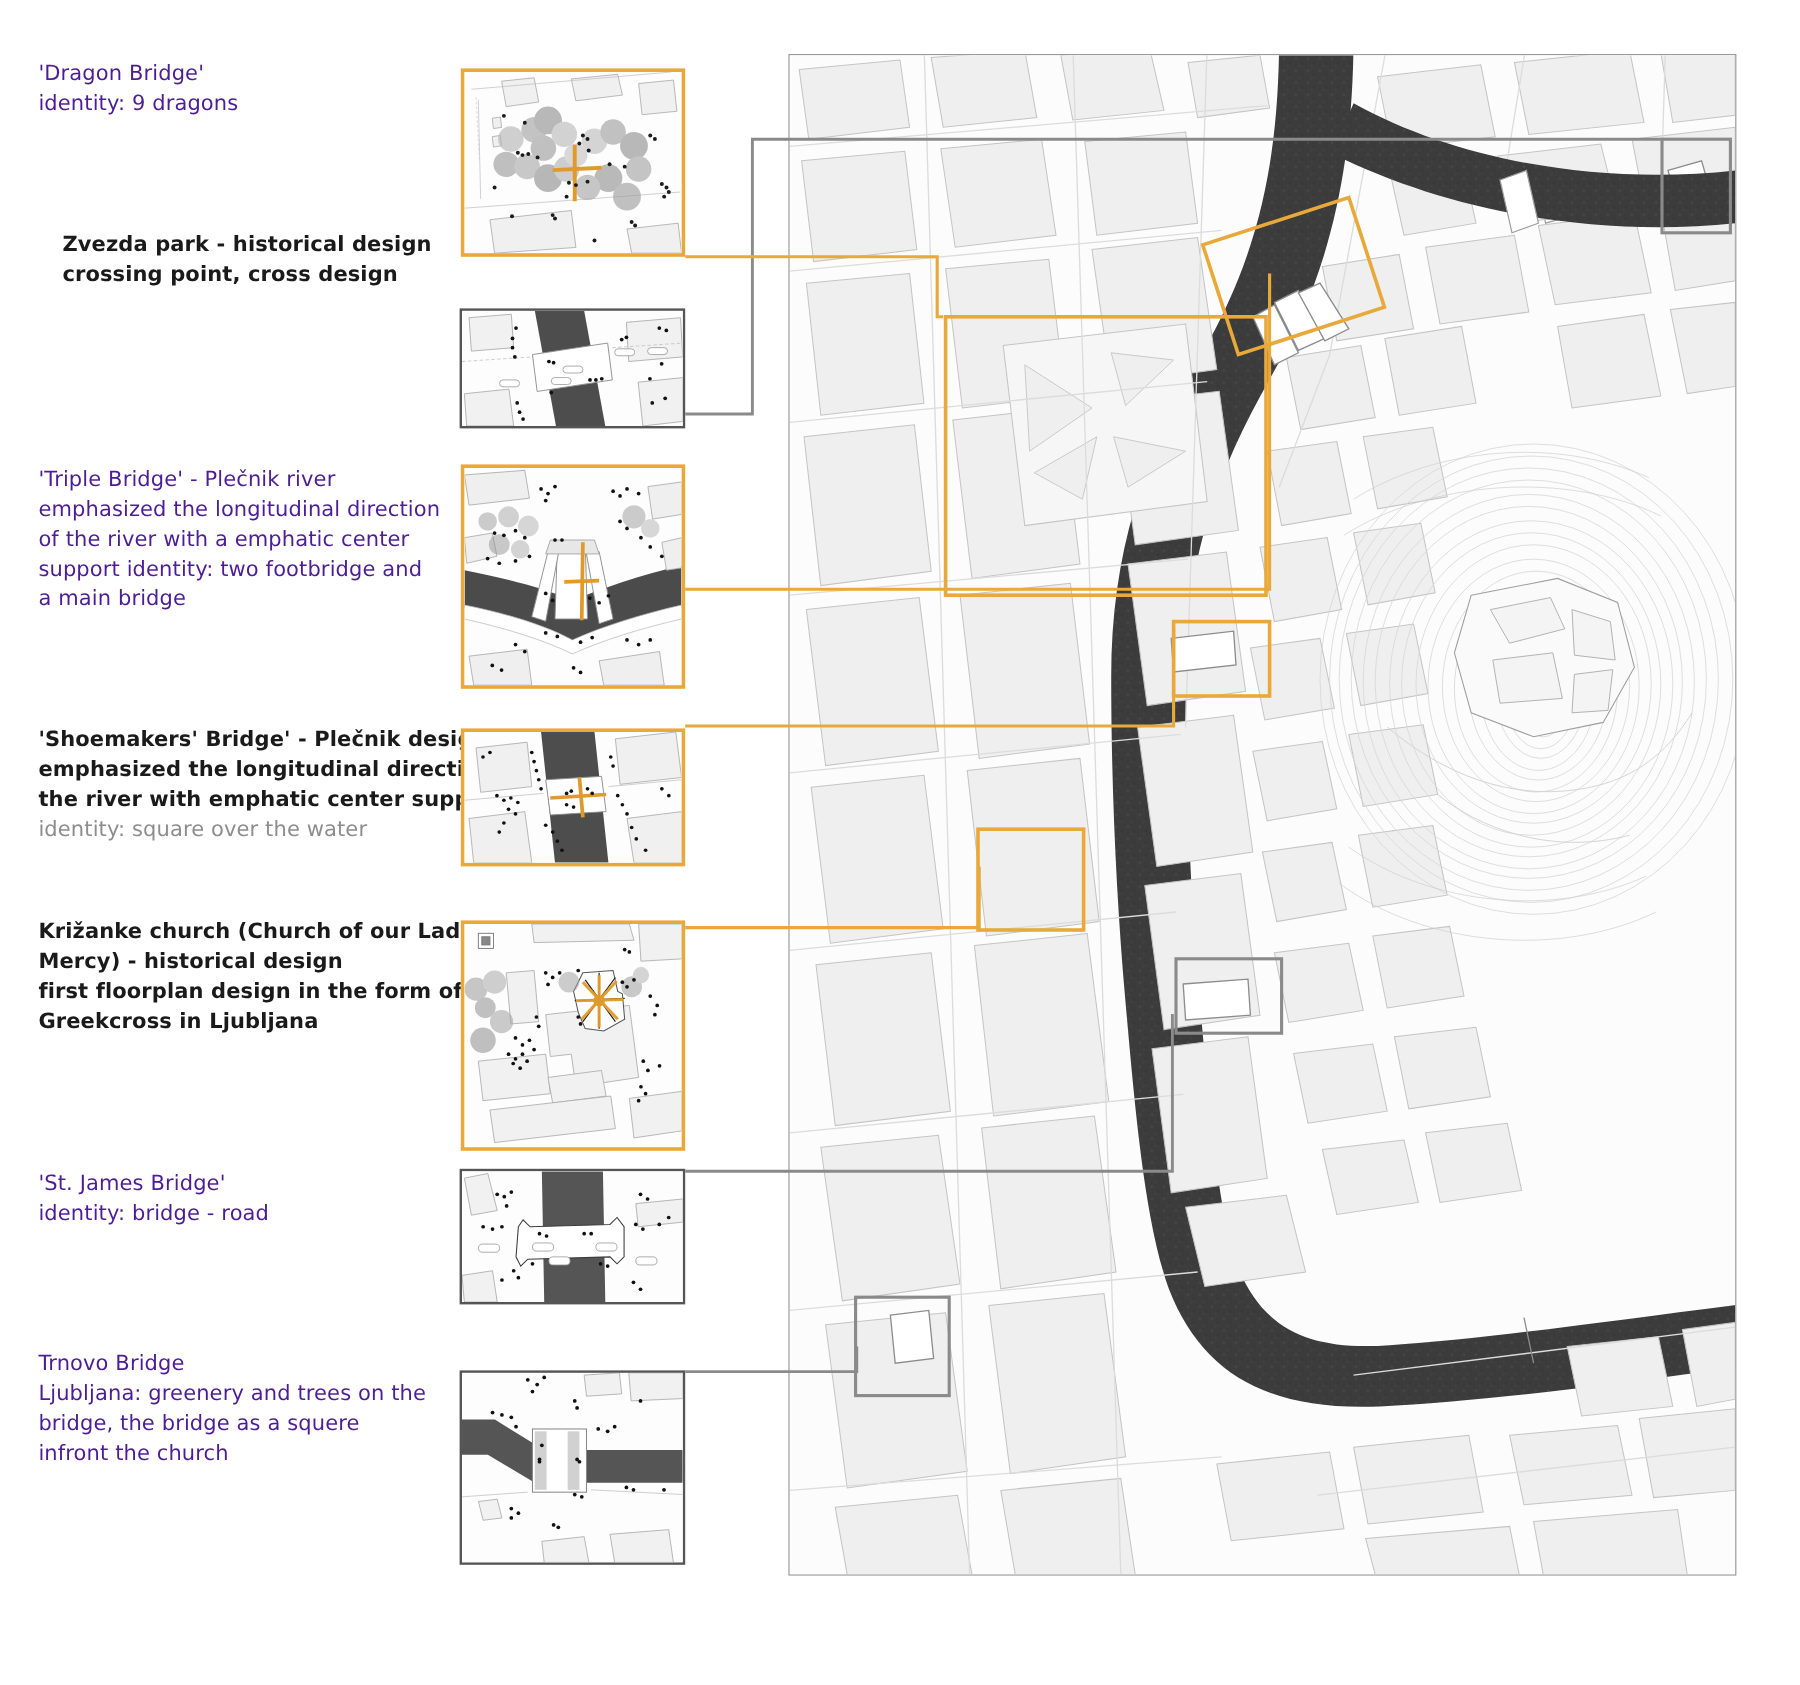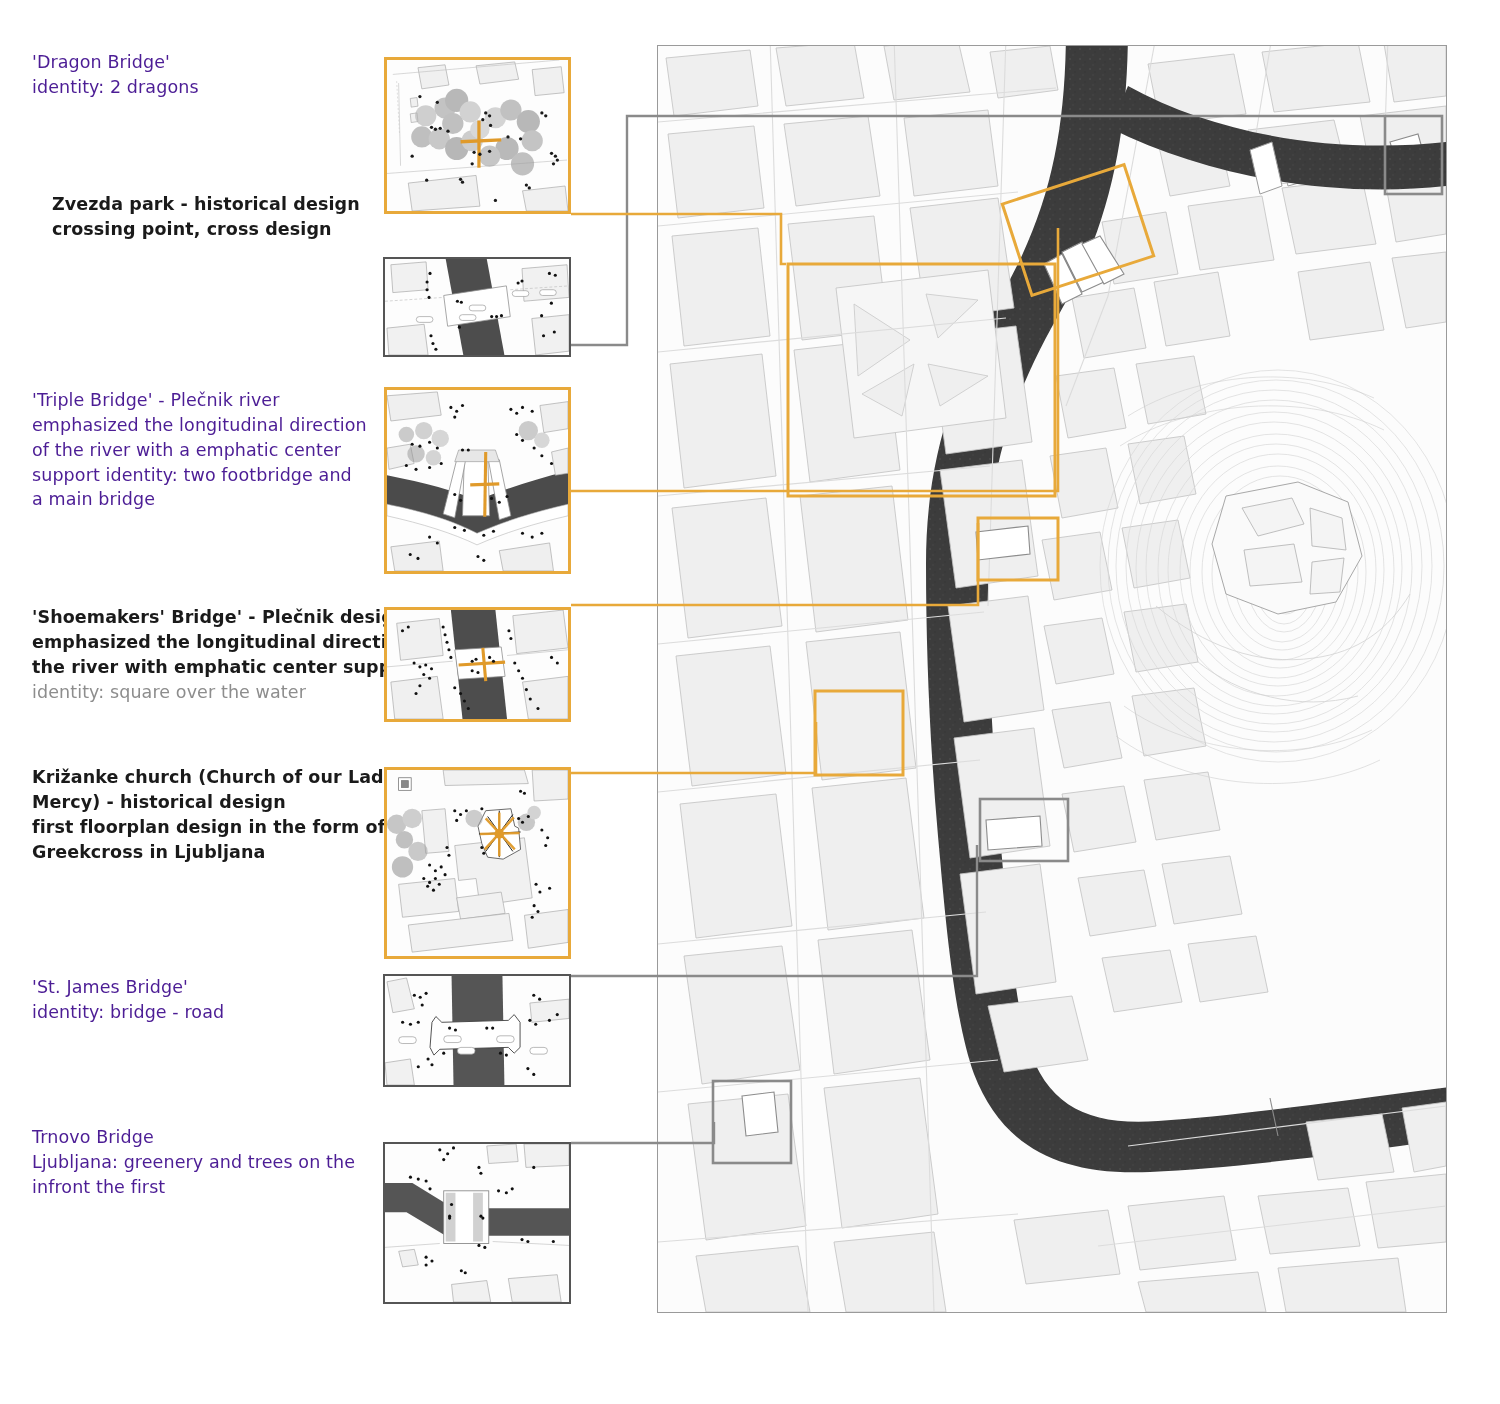--- a/index.html
+++ b/index.html
@@ -81,21 +81,21 @@
     line-height: 1.5;
   }
 </style>
 </head>
 <body>
 
 <div id="page">
 
   <div class="caption cap-grey" style="top:50px;">
     <span class="ln">'Dragon Bridge'</span>
-    <span class="ln">identity: 2 dragons</span>
+    <span class="ln">identity: 9 dragons</span>
   </div>
 
   <div class="caption cap-dark" style="top:192px;margin-left:20px;">
     <span class="ln">Zvezda park - historical design</span>
     <span class="ln">crossing point, cross design</span>
   </div>
 
   <div class="caption cap-grey" style="top:388px;">
     <span class="ln">'Triple Bridge' - Plečnik river</span>
     <span class="ln">emphasized the longitudinal direction</span>
@@ -119,21 +119,22 @@
   </div>
 
   <div class="caption cap-grey" style="top:975px;">
     <span class="ln">'St. James Bridge'</span>
     <span class="ln">identity: bridge - road</span>
   </div>
 
   <div class="caption cap-grey" style="top:1125px;">
     <span class="ln">Trnovo Bridge</span>
     <span class="ln">Ljubljana: greenery and trees on the</span>
-    <span class="ln">infront the first</span>
+    <span class="ln">bridge, the bridge as a squere</span>
+    <span class="ln">infront the church</span>
   </div>
 
   <div class="thumb orange" style="left:384px; top:57px; width:187px; height:157px;">
     <svg viewBox="0 0 187 157" preserveAspectRatio="none">
       <rect x="0" y="0" width="187" height="157" fill="#fdfdfd"></rect>
       <g stroke="#a9a9a9" stroke-width="0.7" fill="#f0f0f0">
         <path d="M32 8 L60 5 L64 26 L36 30 Z"></path>
         <path d="M92 6 L132 2 L136 20 L96 25 Z"></path>
         <path d="M150 10 L180 7 L183 34 L153 37 Z"></path>
         <path d="M22 128 L92 120 L96 152 L26 157 Z"></path>

